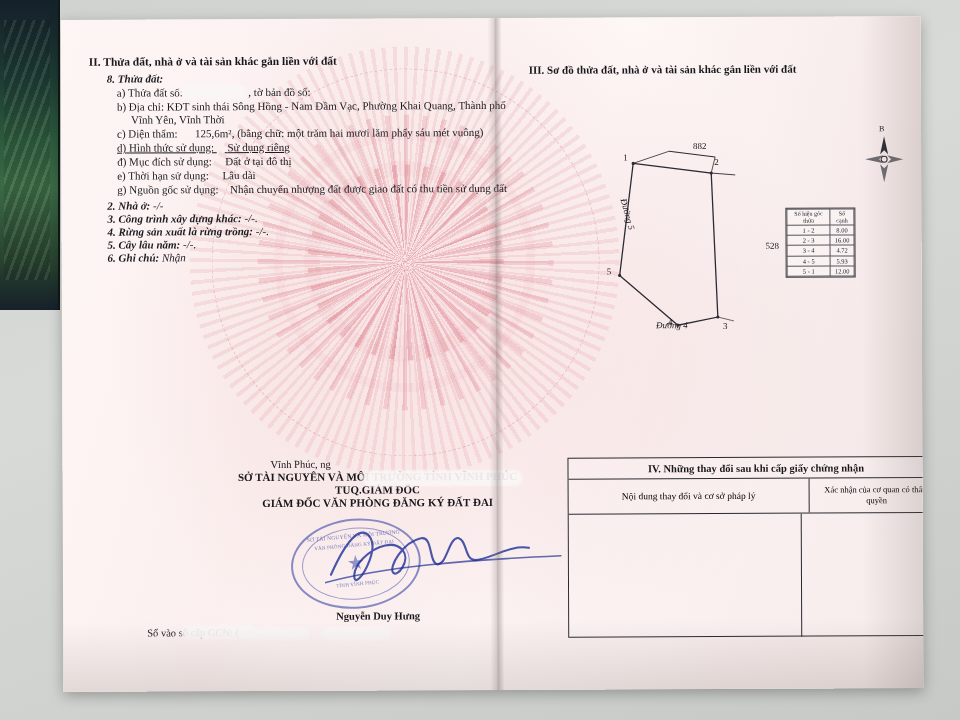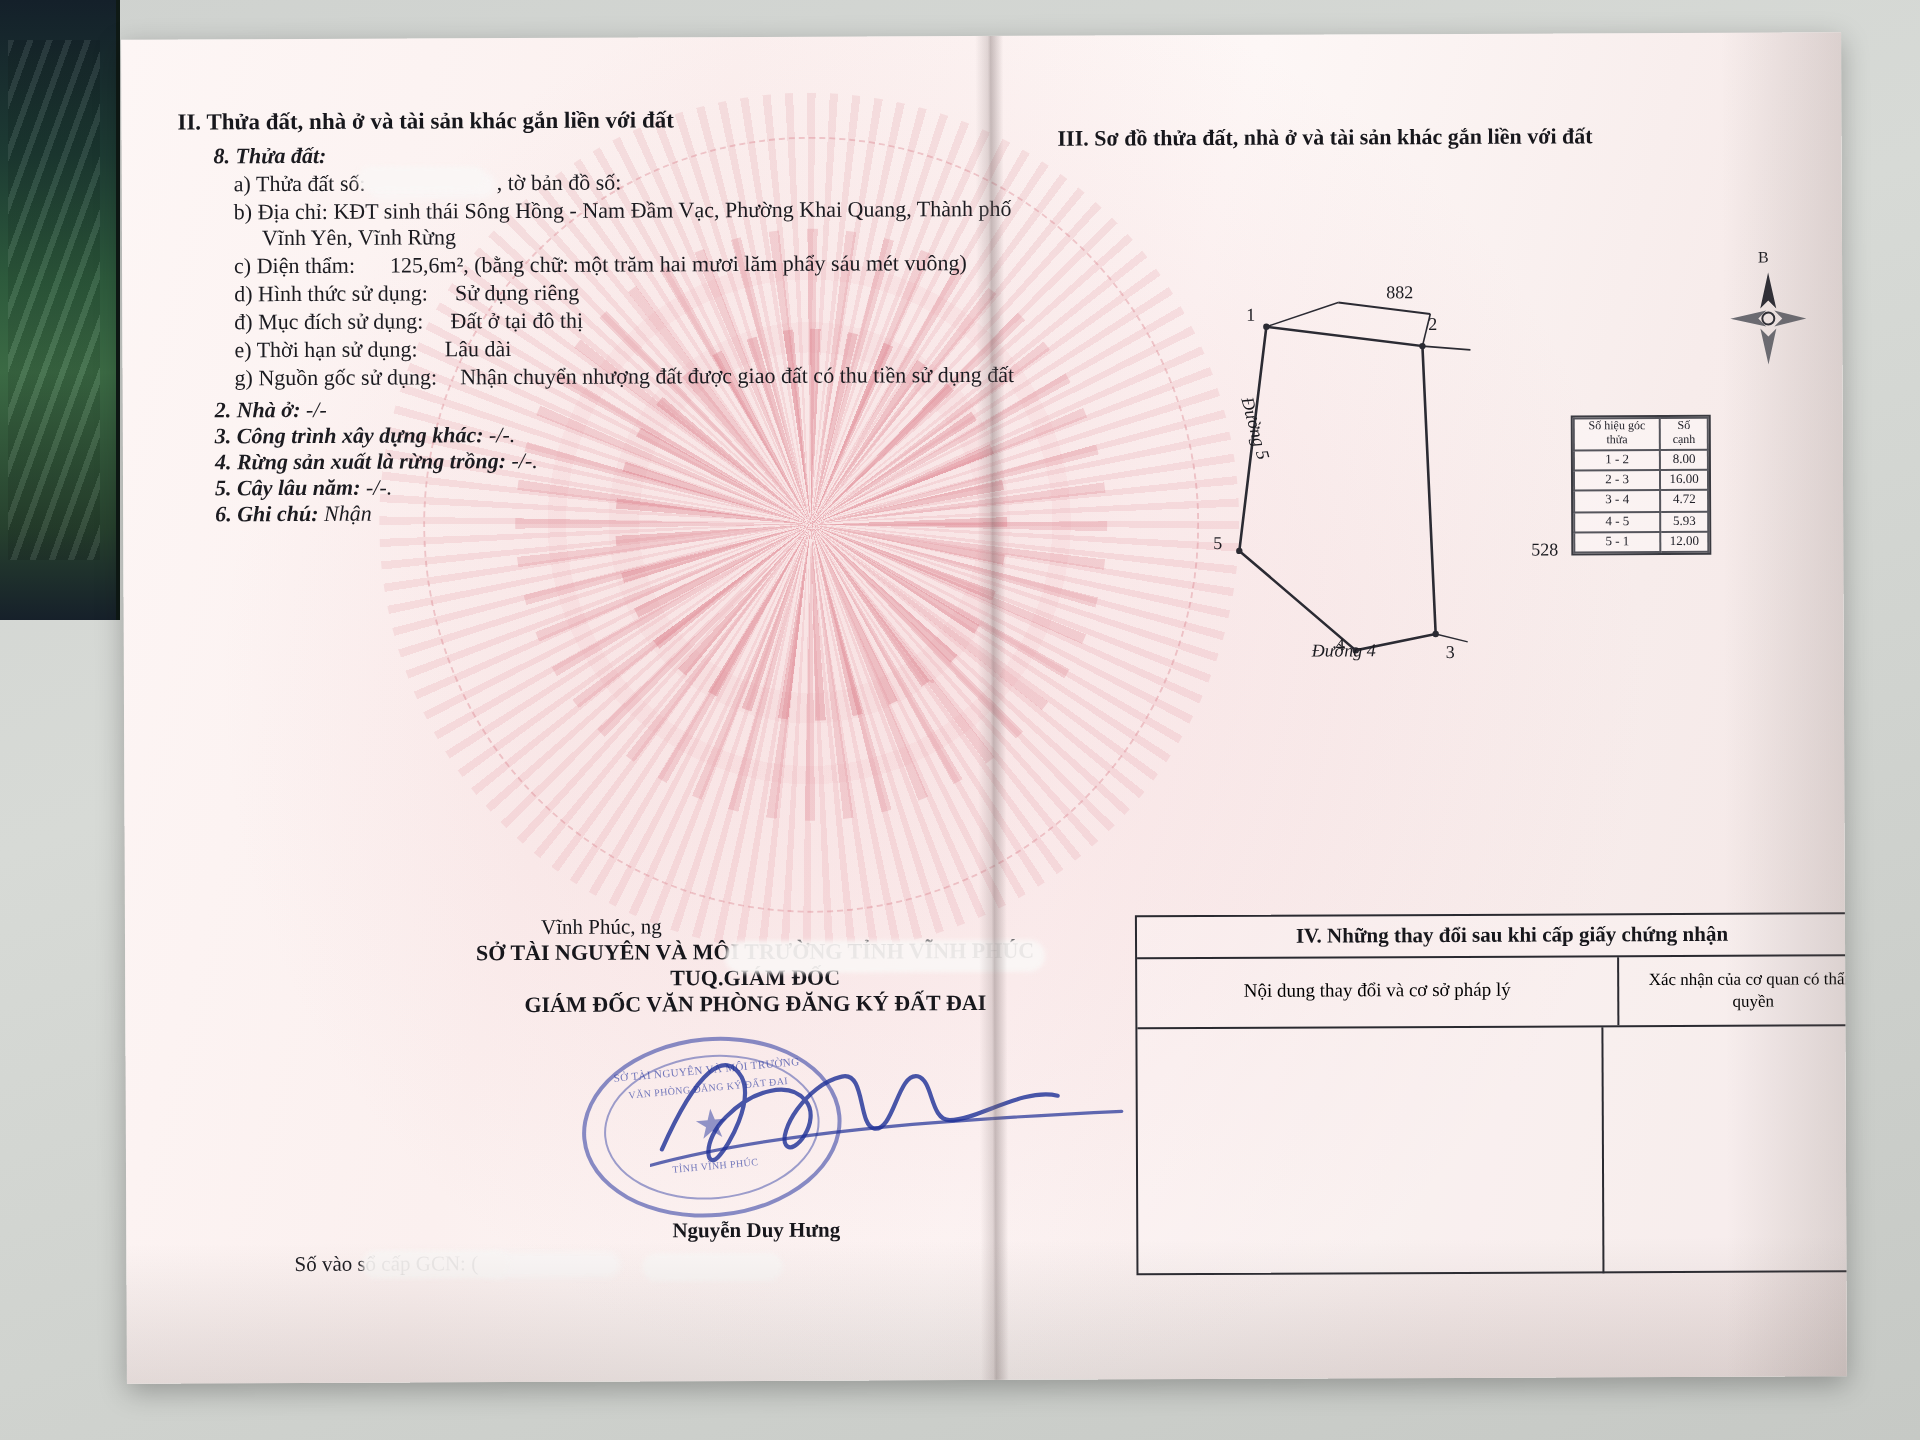--- a/index.html
+++ b/index.html
@@ -197,30 +197,30 @@
         <span>Thửa đất số:</span>
         <span class="redact" style="width:60px;"></span>
         <span>, tờ bản đồ số:</span>
       </div>
 
       <div class="l" style="left:56px;top:81px;">
         <span>b)</span>
         <span>Địa chỉ:</span>
         <span>KĐT sinh thái Sông Hồng - Nam Đầm Vạc, Phường Khai Quang, Thành phố</span>
       </div>
-      <div class="l" style="left:70px;top:94px;">Vĩnh Yên, Vĩnh Rừng</div>
+      <div class="l" style="left:70px;top:94px;">Vĩnh Yên, Vĩnh Thời</div>
 
       <div class="l" style="left:56px;top:108px;">
         <span>c)</span>
         <span>Diện thẩm:</span>
         <span style="display:inline-block;width:12px;"></span>
         <span>125,6m², (bằng chữ: một trăm hai mươi lăm phẩy sáu mét vuông)</span>
       </div>
 
-      <div class="l" style="left:56px;top:122px;">
+      <div class="l" style="left:56px;top:122px;text-decoration:underline;">
         <span>d)</span>
         <span>Hình thức sử dụng:</span>
         <span style="display:inline-block;width:8px;"></span>
         <span>Sử dụng riêng</span>
       </div>
 
       <div class="l" style="left:56px;top:136px;">
         <span>đ)</span>
         <span>Mục đích sử dụng:</span>
         <span style="display:inline-block;width:8px;"></span>
@@ -282,21 +282,21 @@
 
           <circle cx="50" cy="68" r="1.6" fill="#2b2b33"></circle>
           <circle cx="128" cy="78" r="1.6" fill="#2b2b33"></circle>
           <circle cx="134" cy="222" r="1.6" fill="#2b2b33"></circle>
           <circle cx="94" cy="230" r="1.6" fill="#2b2b33"></circle>
           <circle cx="36" cy="180" r="1.6" fill="#2b2b33"></circle>
 
           <circle cx="244" cy="300" r="1" fill="#2b2b33"></circle>
         </svg>
         <div class="maplbl" style="left:110px;top:46px;">882</div>
-        <div class="maplbl" style="left:142px;top:175px;padding-left:40px;">528</div>
+        <div class="maplbl" style="left:142px;top:146px;padding-left:40px;">528</div>
         <div class="maplbl" style="left:40px;top:57px;">1</div>
         <div class="maplbl" style="left:131px;top:62px;">2</div>
         <div class="maplbl" style="left:139px;top:226px;">3</div>
         <div class="maplbl" style="left:84px;top:222px;">4</div>
         <div class="maplbl" style="left:23px;top:171px;">5</div>
         <div class="maplbl i" style="left:72px;top:225px;">Đường 4</div>
         <div class="maplbl i" style="left:45px;top:102px;transform:rotate(75deg);transform-origin:left top;">Đường 5</div>
       </div>
 
       <div class="compass">

